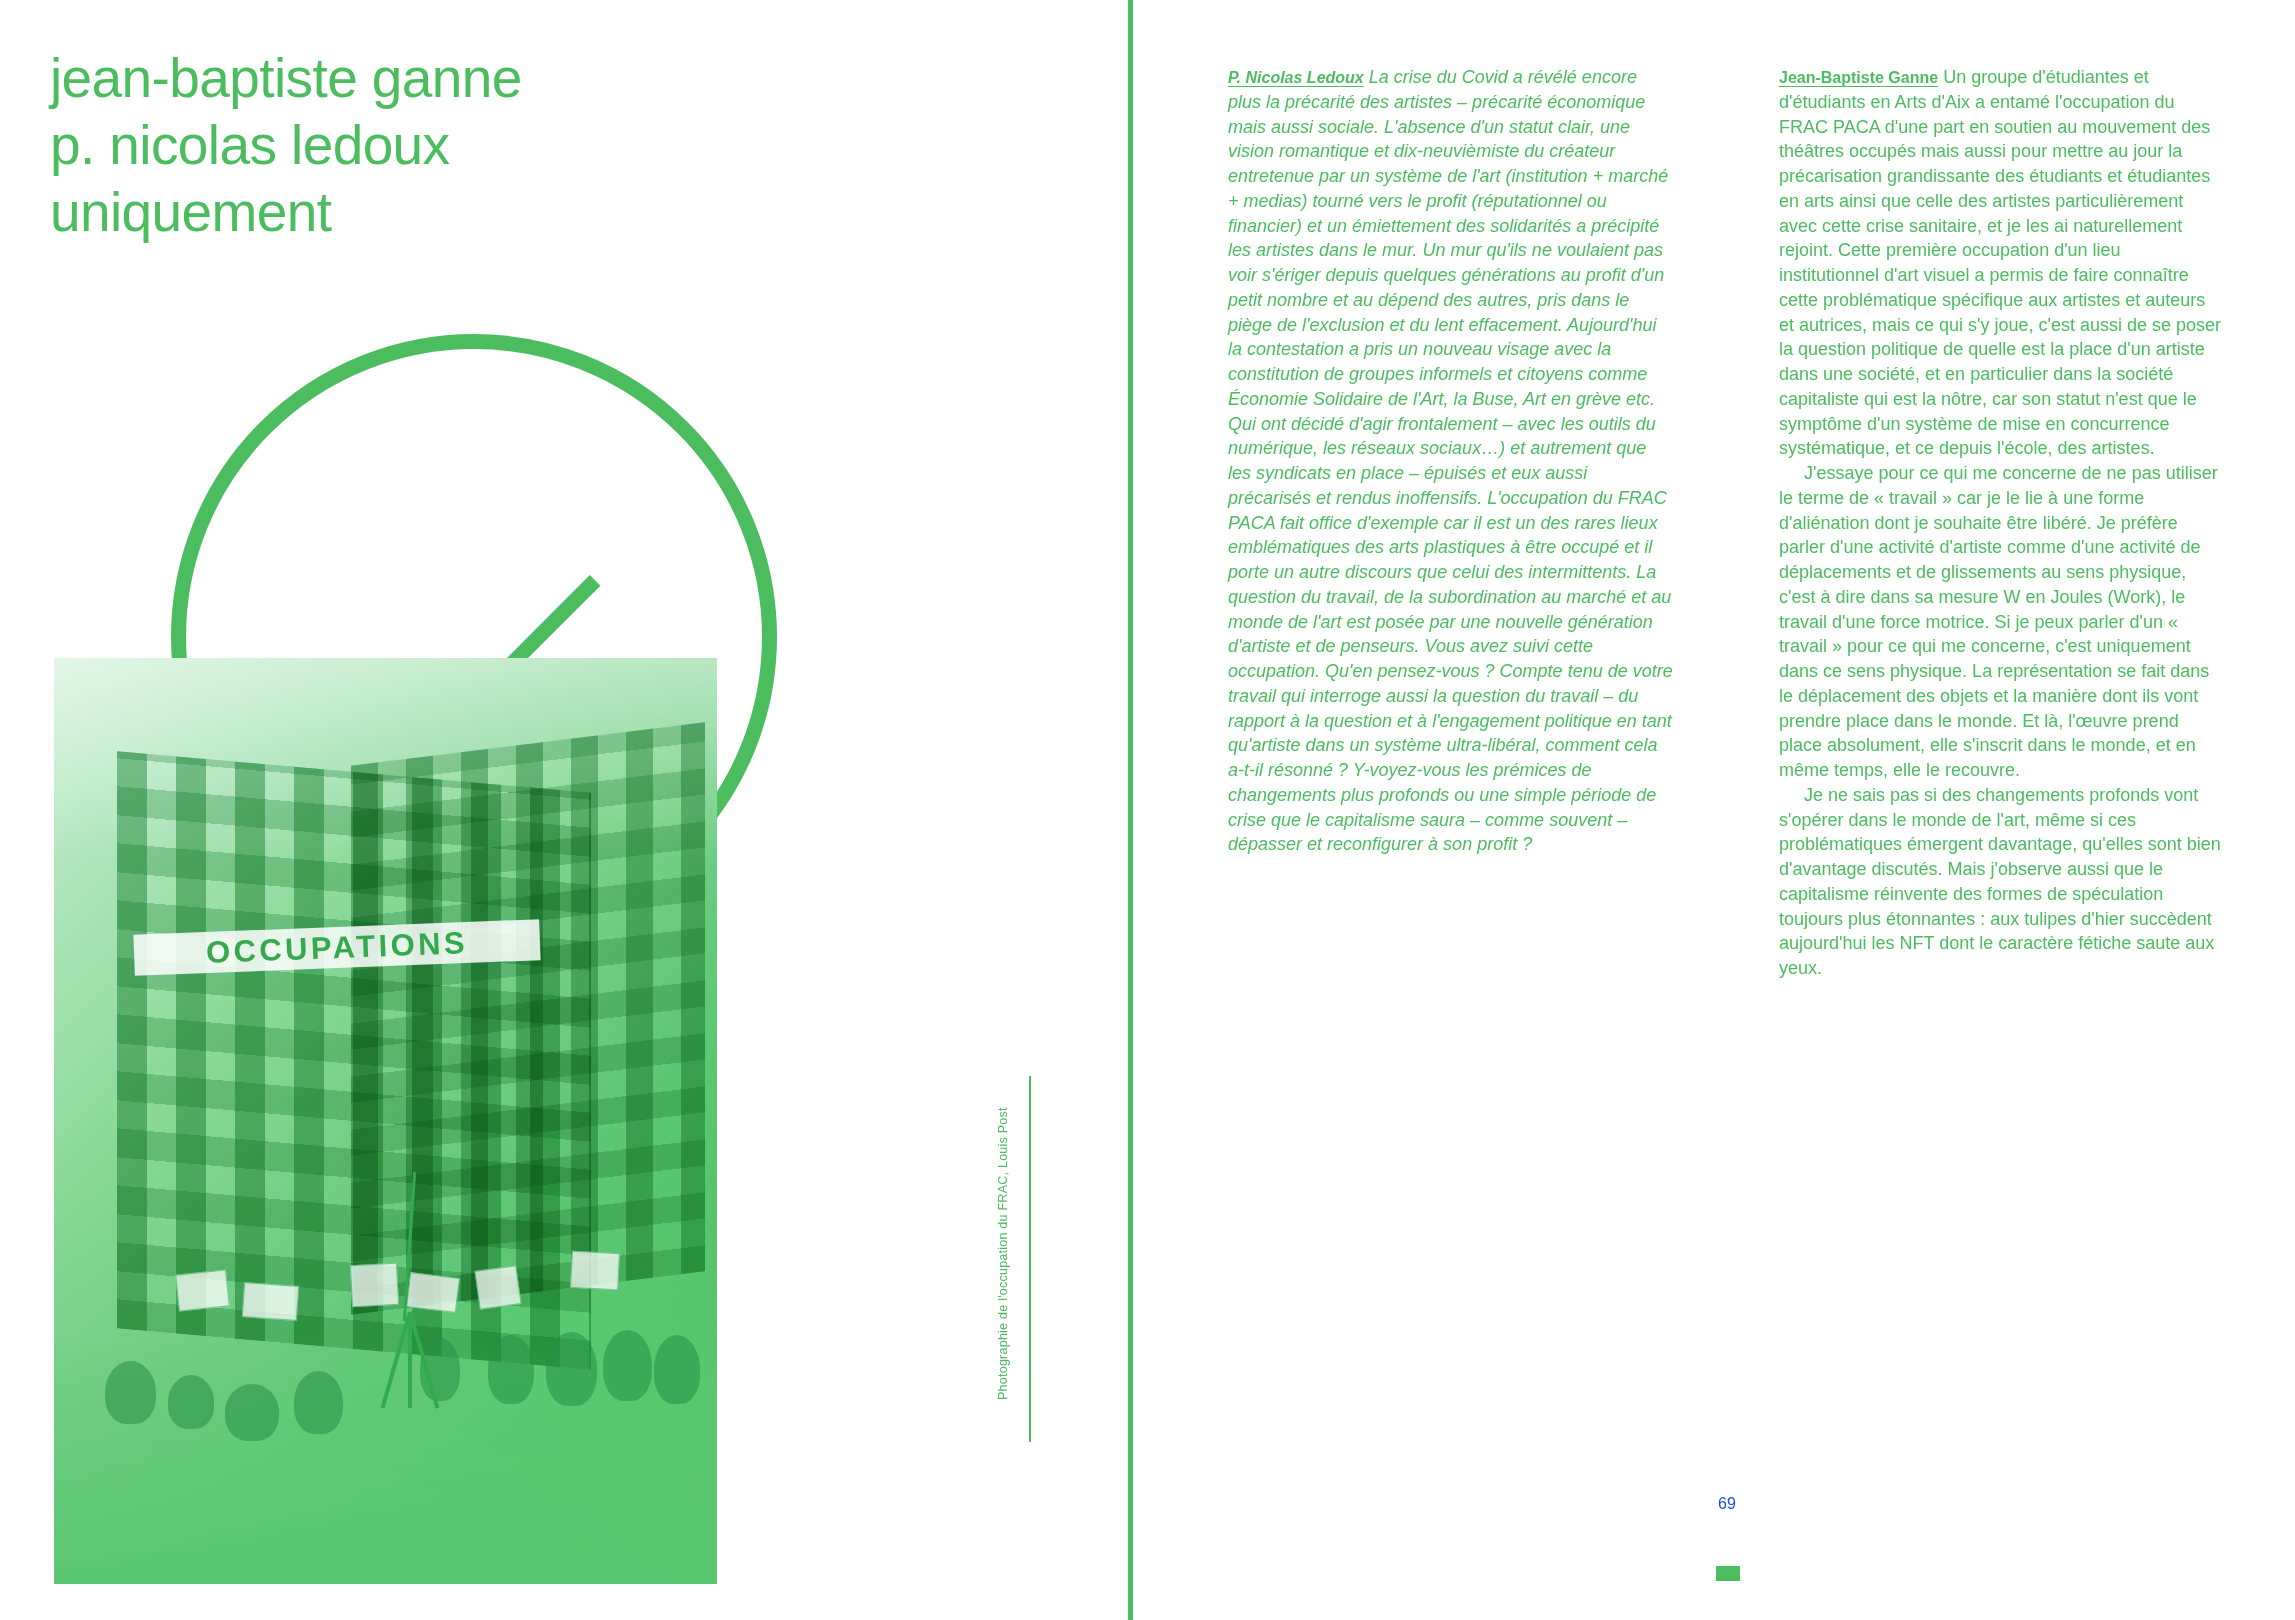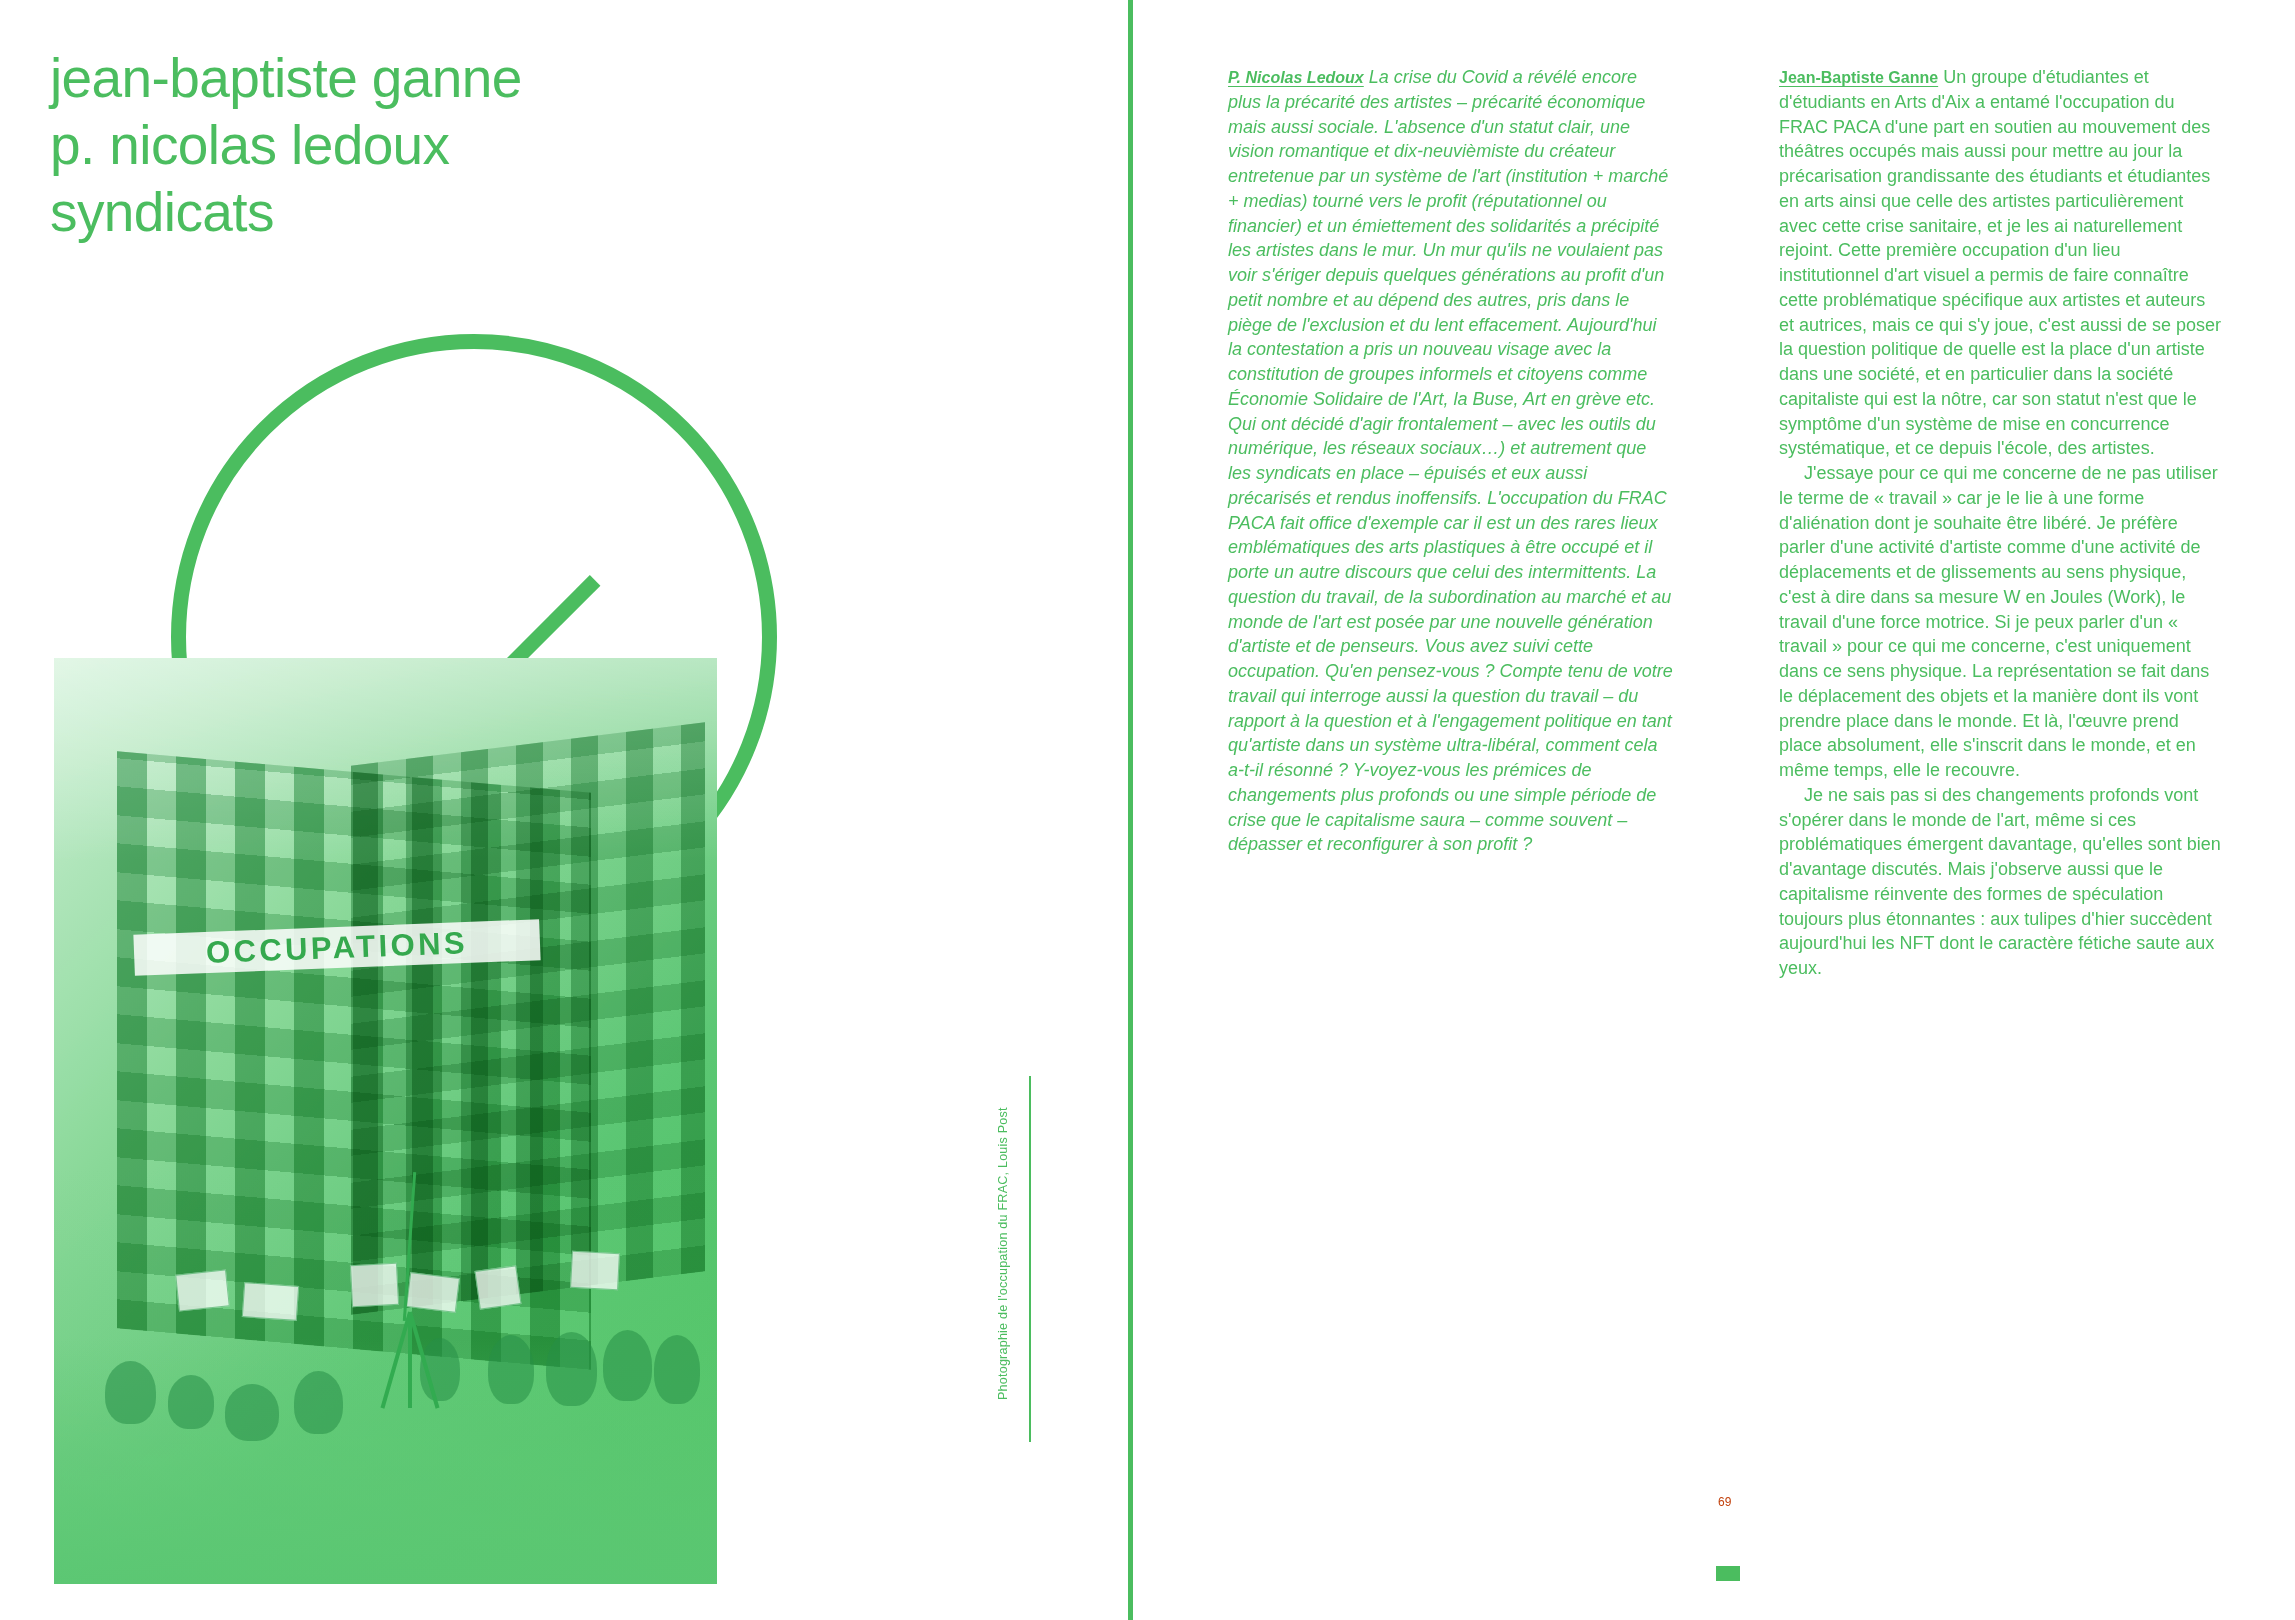--- a/index.html
+++ b/index.html
@@ -254,43 +254,43 @@
     text-underline-offset: 2.9px;
     font-size: 16px;
   }
   .col-1 .speaker { font-style: italic; font-weight: 700; }
 
   
   .folio {
     position: absolute;
     left: 1718px;
     top: 1495px;
-    font-size: 12px;
-    color: #c2410c;
+    font-size: 16px;
+    color: #1d4ed8;
   }
   .folio-mark {
     position: absolute;
     left: 1716px;
     top: 1566px;
     width: 24px;
     height: 15px;
     background: #4bbd5f;
   }
 </style>
 </head>
 <body>
 
 <div class="page">
 
   <div class="left-col">
 
     <div class="title-block">
       <div class="title-line">jean-baptiste ganne</div>
       <div class="title-line">p. nicolas ledoux</div>
-      <div class="title-line">syndicats</div>
+      <div class="title-line">uniquement</div>
     </div>
 
     <div class="graphic">
       <div class="circle"></div>
       <div class="slash">
         <div class="slash-line"></div>
       </div>
     </div>
 
     <div class="photo-wrap">

